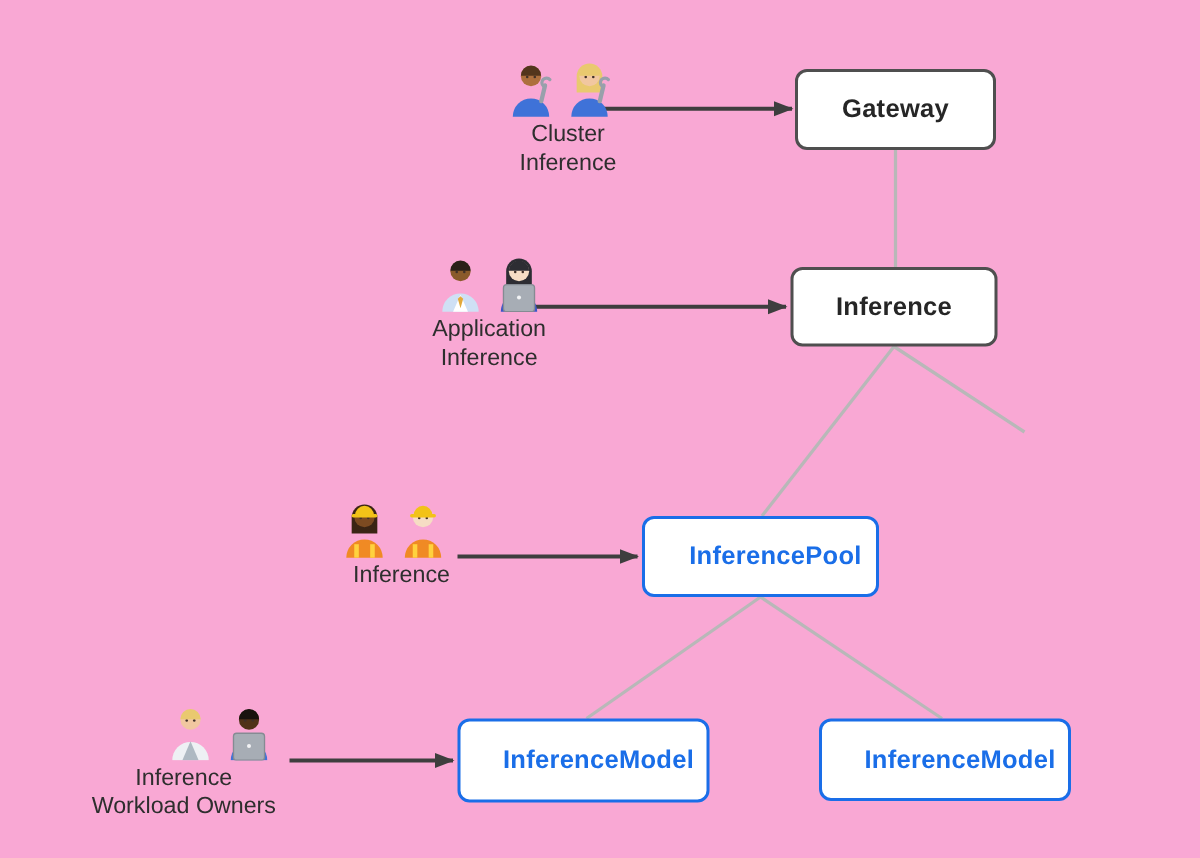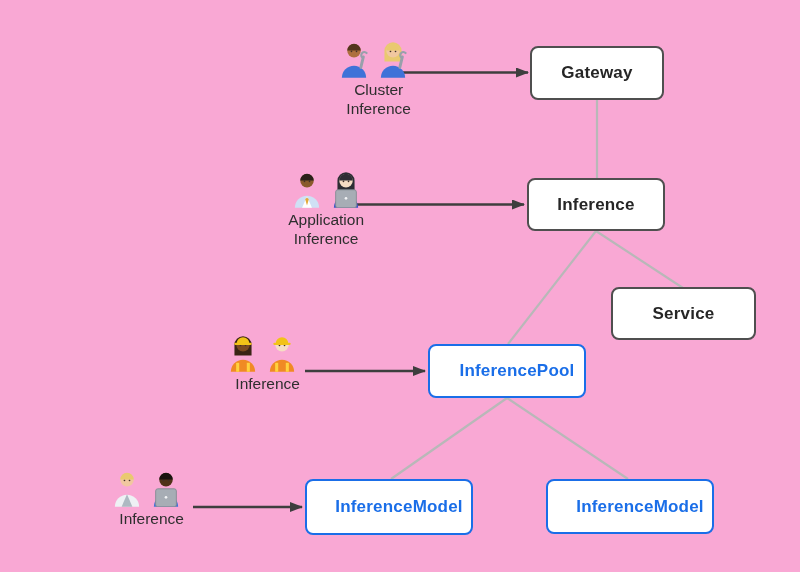--- a/index.html
+++ b/index.html
@@ -45,23 +45,20 @@
     <line class="arrow" x1="338" y1="204.5" x2="524" y2="204.5" marker-end="url(#ah)"></line>
     <line class="arrow" x1="305" y1="371" x2="425" y2="371" marker-end="url(#ah)"></line>
     <line class="arrow" x1="193" y1="507" x2="302" y2="507" marker-end="url(#ah)"></line>
   </svg>
 
   <div class="node dark" style="left:530px;top:46px;width:134px;height:54px">
     <span>Gateway</span>
   </div>
   <div class="node dark" style="left:527px;top:178px;width:138px;height:53px">
     <span>Inference</span>
-  </div>
-  <div class="node dark" style="left:611px;top:287px;width:145px;height:53px">
-    <span>Service</span>
   </div>
   <div class="node blue" style="left:428px;top:344px;width:158px;height:54px">
     <span>InferencePool</span>
   </div>
   <div class="node blue" style="left:305px;top:479px;width:168px;height:56px">
     <span>InferenceModel</span>
   </div>
   <div class="node blue" style="left:546px;top:479px;width:168px;height:55px">
     <span>InferenceModel</span>
   </div>
@@ -166,16 +163,17 @@
             <circle cx="17.2" cy="14.6" r="0.95" fill="#403028"></circle>
             <circle cx="22.8" cy="14.6" r="0.95" fill="#403028"></circle>
             <path d="M12.5 13.6 a7.5 7.5 0 0 1 15 0 Z" fill="#19130e"></path>
             <path d="M6.5 44 a13.5 13.5 0 0 1 27 0 Z" fill="#3f72d8"></path>
             <rect x="8.5" y="24" width="23" height="20" rx="2.4" fill="#a7adb5" stroke="#858b93" stroke-width="1"></rect>
             <circle cx="20" cy="33.5" r="1.5" fill="#f2f3f5"></circle>
           </svg></span>
     </div>
     <div class="name">
       <span class="ln">Inference</span>
+      <span class="ln">Workload Owners</span>
     </div>
   </div>
 
 </div>
 
 </body></html>

